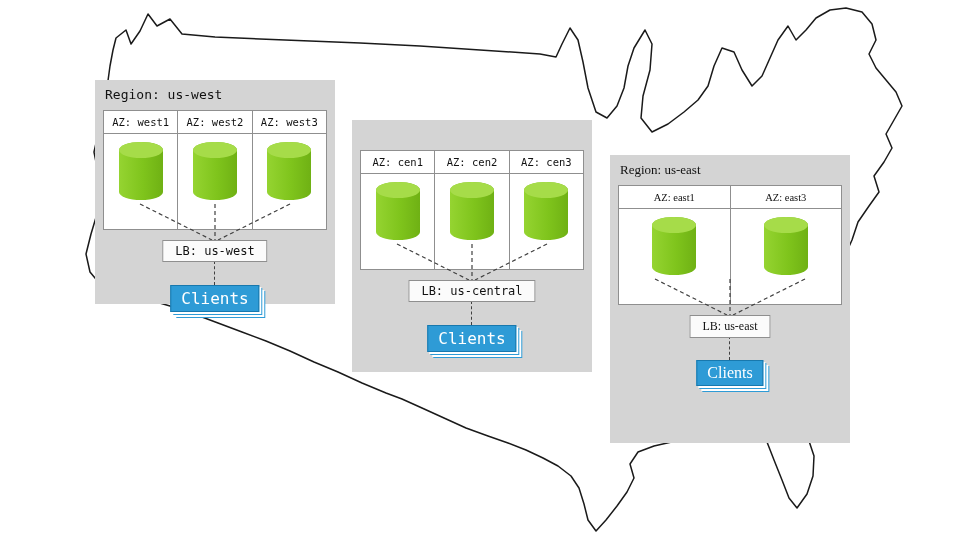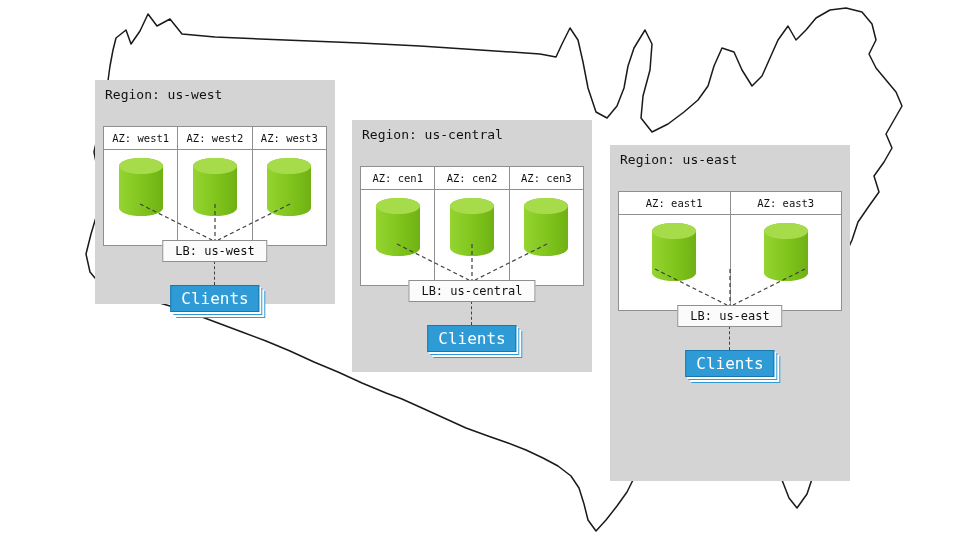--- a/index.html
+++ b/index.html
@@ -10,21 +10,21 @@
     color:var(--text,#111);
   }
   #map-svg { position:absolute; left:0; top:0; z-index:0; }
   #map-svg path { fill:none; stroke:var(--map_stroke,#1a1a1a); stroke-width:1.5; stroke-linejoin:round; }
 
   .region { position:absolute; width:240px; background:var(--region_bg,#d4d4d4); z-index:1; }
   .region-title { position:absolute; left:10px; top:7px; font-size:13px; white-space:nowrap; }
 
   .az-box {
     position:absolute; left:8px; top:30px; width:224px; height:120px;
-    background:#ffffff; border:1px solid var(--panel_border,#8f8f8f); display:flex;margin-top:16px;
+    background:#ffffff; border:1px solid var(--panel_border,#8f8f8f); display:flex;
   }
   .az-col { flex:1; display:flex; flex-direction:column; align-items:center; border-right:1px solid var(--panel_border,#8f8f8f); }
   .az-col:last-child { border-right:none; }
   .az-header {
     width:100%; height:23px; line-height:23px; text-align:center;
     font-size:10.5px; border-bottom:1px solid var(--panel_border,#8f8f8f); white-space:nowrap;
   }
   .cyl-wrap { margin-top:8px; }
   .cyl {
     position:relative; width:44px; height:58px;
@@ -89,21 +89,20 @@
     <line x1="45" y1="1" x2="117" y2="37"></line>
     <line x1="120" y1="1" x2="120" y2="37"></line>
     <line x1="195" y1="1" x2="123" y2="37"></line>
   </svg>
   <div class="lb-box"><span>LB: us-west</span></div>
   <div class="vline"></div>
   <div class="clients"><span>Clients</span></div>
 </div>
 
 <div class="region" style="left:352px; top:120px; height:252px;">
-  <div class="region-title">Region: us-central</div>
   <div class="az-box">
     <div class="az-col">
       <div class="az-header">AZ: cen1</div>
       <div class="cyl-wrap">
           <div class="cyl"></div>
         </div>
     </div>
     <div class="az-col">
       <div class="az-header">AZ: cen2</div>
       <div class="cyl-wrap">
@@ -120,21 +119,21 @@
   <svg class="connectors" width="240" height="38" viewBox="0 0 240 38">
     <line x1="45" y1="1" x2="117" y2="37"></line>
     <line x1="120" y1="1" x2="120" y2="37"></line>
     <line x1="195" y1="1" x2="123" y2="37"></line>
   </svg>
   <div class="lb-box"><span>LB: us-central</span></div>
   <div class="vline"></div>
   <div class="clients"><span>Clients</span></div>
 </div>
 
-<div class="region" style="left:610px; top:145px; height:336px;">
+<div class="region" style="left:610px; top:155px; height:288px;font-family:Liberation Serif, serif;">
   <div class="region-title">Region: us-east</div>
   <div class="az-box">
     <div class="az-col">
       <div class="az-header">AZ: east1</div>
       <div class="cyl-wrap">
           <div class="cyl"></div>
         </div>
     </div>
     <div class="az-col">
       <div class="az-header">AZ: east3</div>

